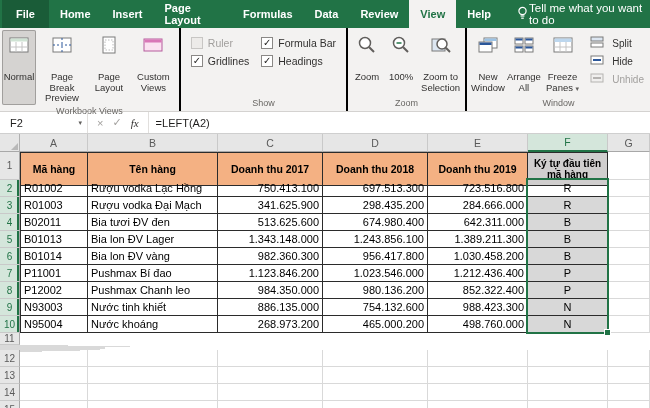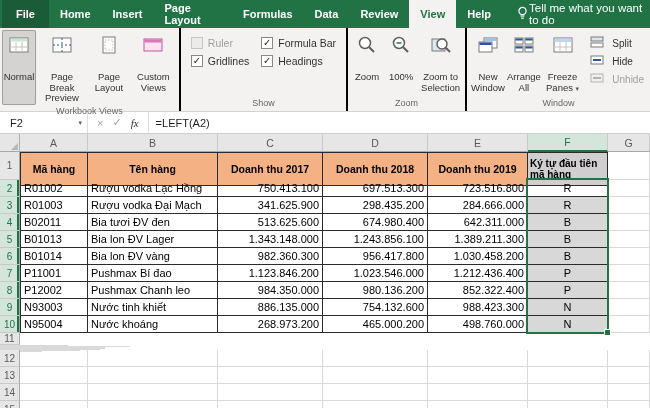--- a/index.html
+++ b/index.html
@@ -58,21 +58,21 @@
   .ch { background:#e6e6e6; color:#5a5a5a; justify-content:center; font-size:10.5px;
     border-right:1px solid #c9c9c9; border-bottom:1px solid #a8a8a8; padding:0; }
   .ch.sel { background:#d4e6db; color:#217346; border-bottom:2px solid #217346; }
   .rh { width:20px; background:#e6e6e6; color:#5a5a5a; justify-content:center; font-size:10px;
     border-right:1px solid #a8a8a8; border-bottom:1px solid #c9c9c9; padding:0; }
   .rh.sel { background:#d4e6db; color:#217346; box-shadow:inset -2px 0 0 #217346; }
   .gl { border-right:1px solid #d9d9d9; border-bottom:1px solid #d9d9d9; }
   .tb { border-right:1px solid #2b2b2b; border-bottom:1px solid #2b2b2b; }
   .tb.first { border-left:1px solid #2b2b2b; }
   .tb.toprow { border-top:1px solid #2b2b2b; }
-  .h1 { background:#f4b183; font-weight:bold; justify-content:center; 
+  .h1 { background:#f4b183; font-weight:bold; justify-content:center; text-align:center;
     font-size:10.5px; line-height:1.15; white-space:normal; padding:16px 2px; }
   .h1.f1 { background:#d0cece; font-size:10px; }
   .al { justify-content:flex-start; } .ar { justify-content:flex-end; } .ac { justify-content:center; }
   .selgray { background:#d8d8d8; }
   .selbox { position:absolute; left:526px; top:44px; width:83px; height:156px;
     border:2px solid #217346; pointer-events:none; }
   .fillhandle { position:absolute; right:-4px; bottom:-4px; width:7px; height:7px;
     background:#217346; border:1px solid #fff; pointer-events:auto; }
 </style>
 </head>

